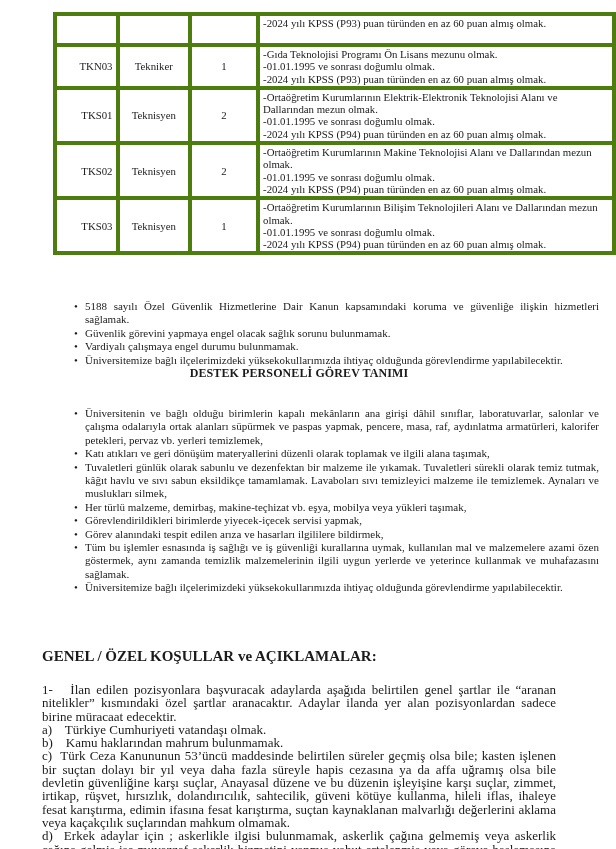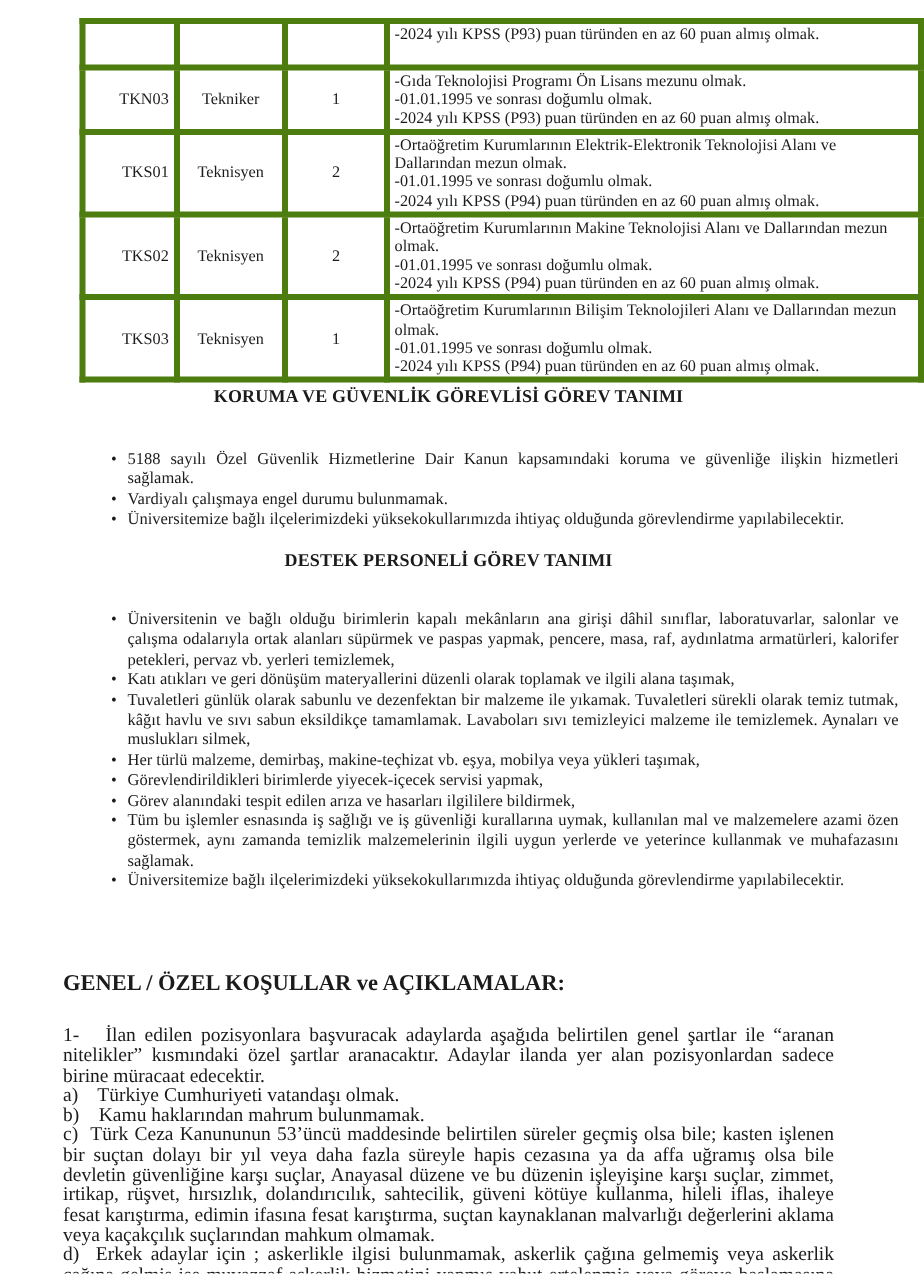--- a/index.html
+++ b/index.html
@@ -109,24 +109,24 @@
         <td class="c-count">1</td>
         <td class="c-req">
           <div class="req-line">-Ortaöğretim Kurumlarının Bilişim Teknolojileri Alanı ve Dallarından mezun olmak.</div>
           <div class="req-line">-01.01.1995 ve sonrası doğumlu olmak.</div>
           <div class="req-line">-2024 yılı KPSS (P94) puan türünden en az 60 puan almış olmak.</div>
         </td>
       </tr>
     </tbody>
   </table>
 
-  <div class="blk sec-heading" id="sec1-heading">KORUMA VE GÜVENLİK GÖREVLİSİ GÖREV TANIMI</div>
 
   <ul class="bullets blk" id="sec1-list">
     <li>5188 sayılı Özel Güvenlik Hizmetlerine Dair Kanun kapsamındaki koruma ve güvenliğe ilişkin hizmetleri sağlamak.</li>
+    <li>Güvenlik görevini yapmaya engel olacak sağlık sorunu bulunmamak.</li>
     <li>Vardiyalı çalışmaya engel durumu bulunmamak.</li>
     <li>Üniversitemize bağlı ilçelerimizdeki yüksekokullarımızda ihtiyaç olduğunda görevlendirme yapılabilecektir.</li>
   </ul>
 
   <div class="blk sec-heading" id="sec2-heading">DESTEK PERSONELİ GÖREV TANIMI</div>
 
   <ul class="bullets blk" id="sec2-list">
     <li>Üniversitenin ve bağlı olduğu birimlerin kapalı mekânların ana girişi dâhil sınıflar, laboratuvarlar, salonlar ve çalışma odalarıyla ortak alanları süpürmek ve paspas yapmak, pencere, masa, raf, aydınlatma armatürleri, kalorifer petekleri, pervaz vb. yerleri temizlemek,</li>
     <li>Katı atıkları ve geri dönüşüm materyallerini düzenli olarak toplamak ve ilgili alana taşımak,</li>
     <li>Tuvaletleri günlük olarak sabunlu ve dezenfektan bir malzeme ile yıkamak. Tuvaletleri sürekli olarak temiz tutmak, kâğıt havlu ve sıvı sabun eksildikçe tamamlamak. Lavaboları sıvı temizleyici malzeme ile temizlemek. Aynaları ve muslukları silmek,</li>

